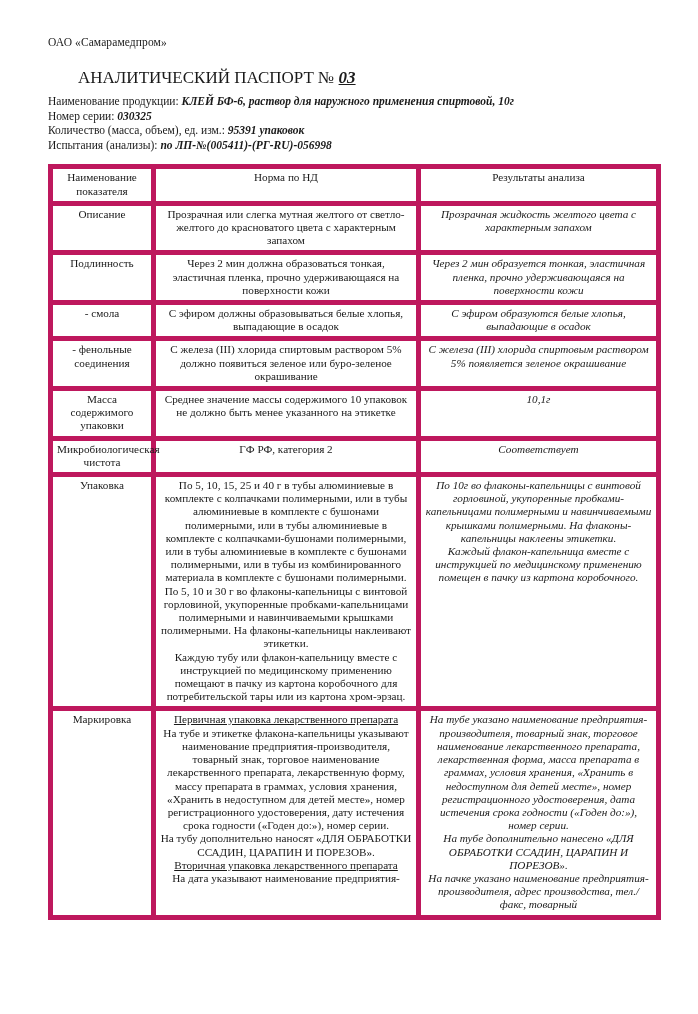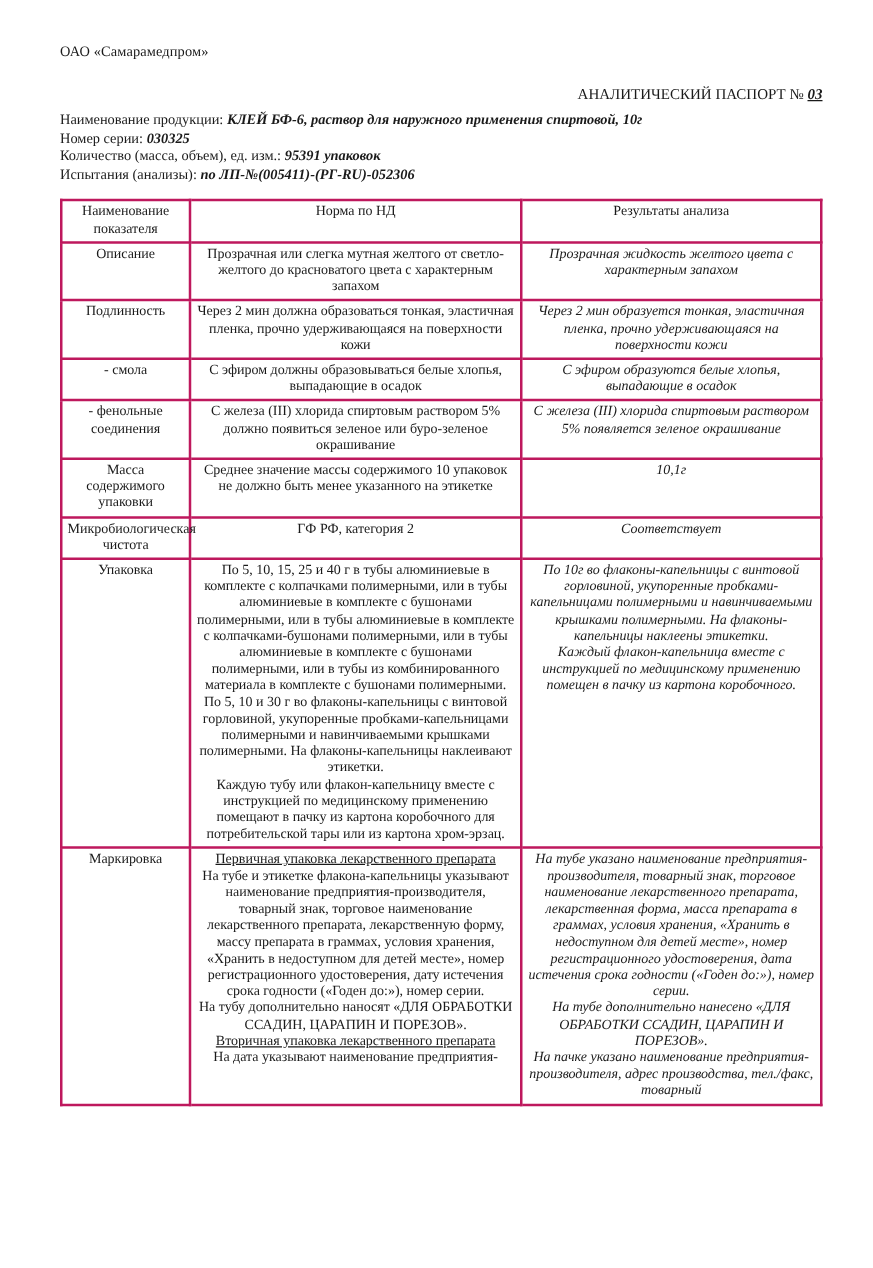--- a/index.html
+++ b/index.html
@@ -24,22 +24,22 @@
     padding: 36px 40px 0 48px;
   }
 
   
   .org-line {
     font-size: 11.5px;
     letter-spacing: 0.1px;
     margin: 0 0 20px 0;
   }
   .doc-title {
-    text-align: right;
-    font-size: 12px;
+    text-align: left;
+    font-size: 17px;
     margin: 0 0 6px 0;
     padding-left: 30px;
   }
   .doc-title .num {
     font-weight: bold;
     font-style: italic;
     text-decoration: underline;
   }
   .meta-line {
     font-size: 11.5px;
@@ -52,21 +52,21 @@
   }
 
   
   table.passport {
     margin-top: 12px;
     border-collapse: collapse;
     width: 608px;
     table-layout: fixed;
   }
   table.passport td, table.passport th {
-    border: 2px solid #be185d;
+    border: 5px solid #be185d;
     vertical-align: top;
     padding: 2px 4px 3px 4px;
     font-size: 11.2px;
     line-height: 13.2px;
     margin-top: 48px;
   }
   col.c1 { width: 103px; }
   col.c2 { width: 265px; }
   col.c3 { width: 240px; }
 
@@ -114,21 +114,21 @@
   <div class="meta-line">
     <span>Номер серии:</span>
     <span class="val">030325</span>
   </div>
   <div class="meta-line">
     <span>Количество (масса, объем), ед. изм.:</span>
     <span class="val">95391 упаковок</span>
   </div>
   <div class="meta-line">
     <span>Испытания (анализы):</span>
-    <span class="val">по ЛП-№(005411)-(РГ-RU)-052306</span>
+    <span class="val">по ЛП-№(005411)-(РГ-RU)-056998</span>
   </div>
 
   <table class="passport">
     <colgroup>
       <col class="c1">
         <col class="c2">
         <col class="c3">
     </colgroup>
     <thead>
       <tr>

